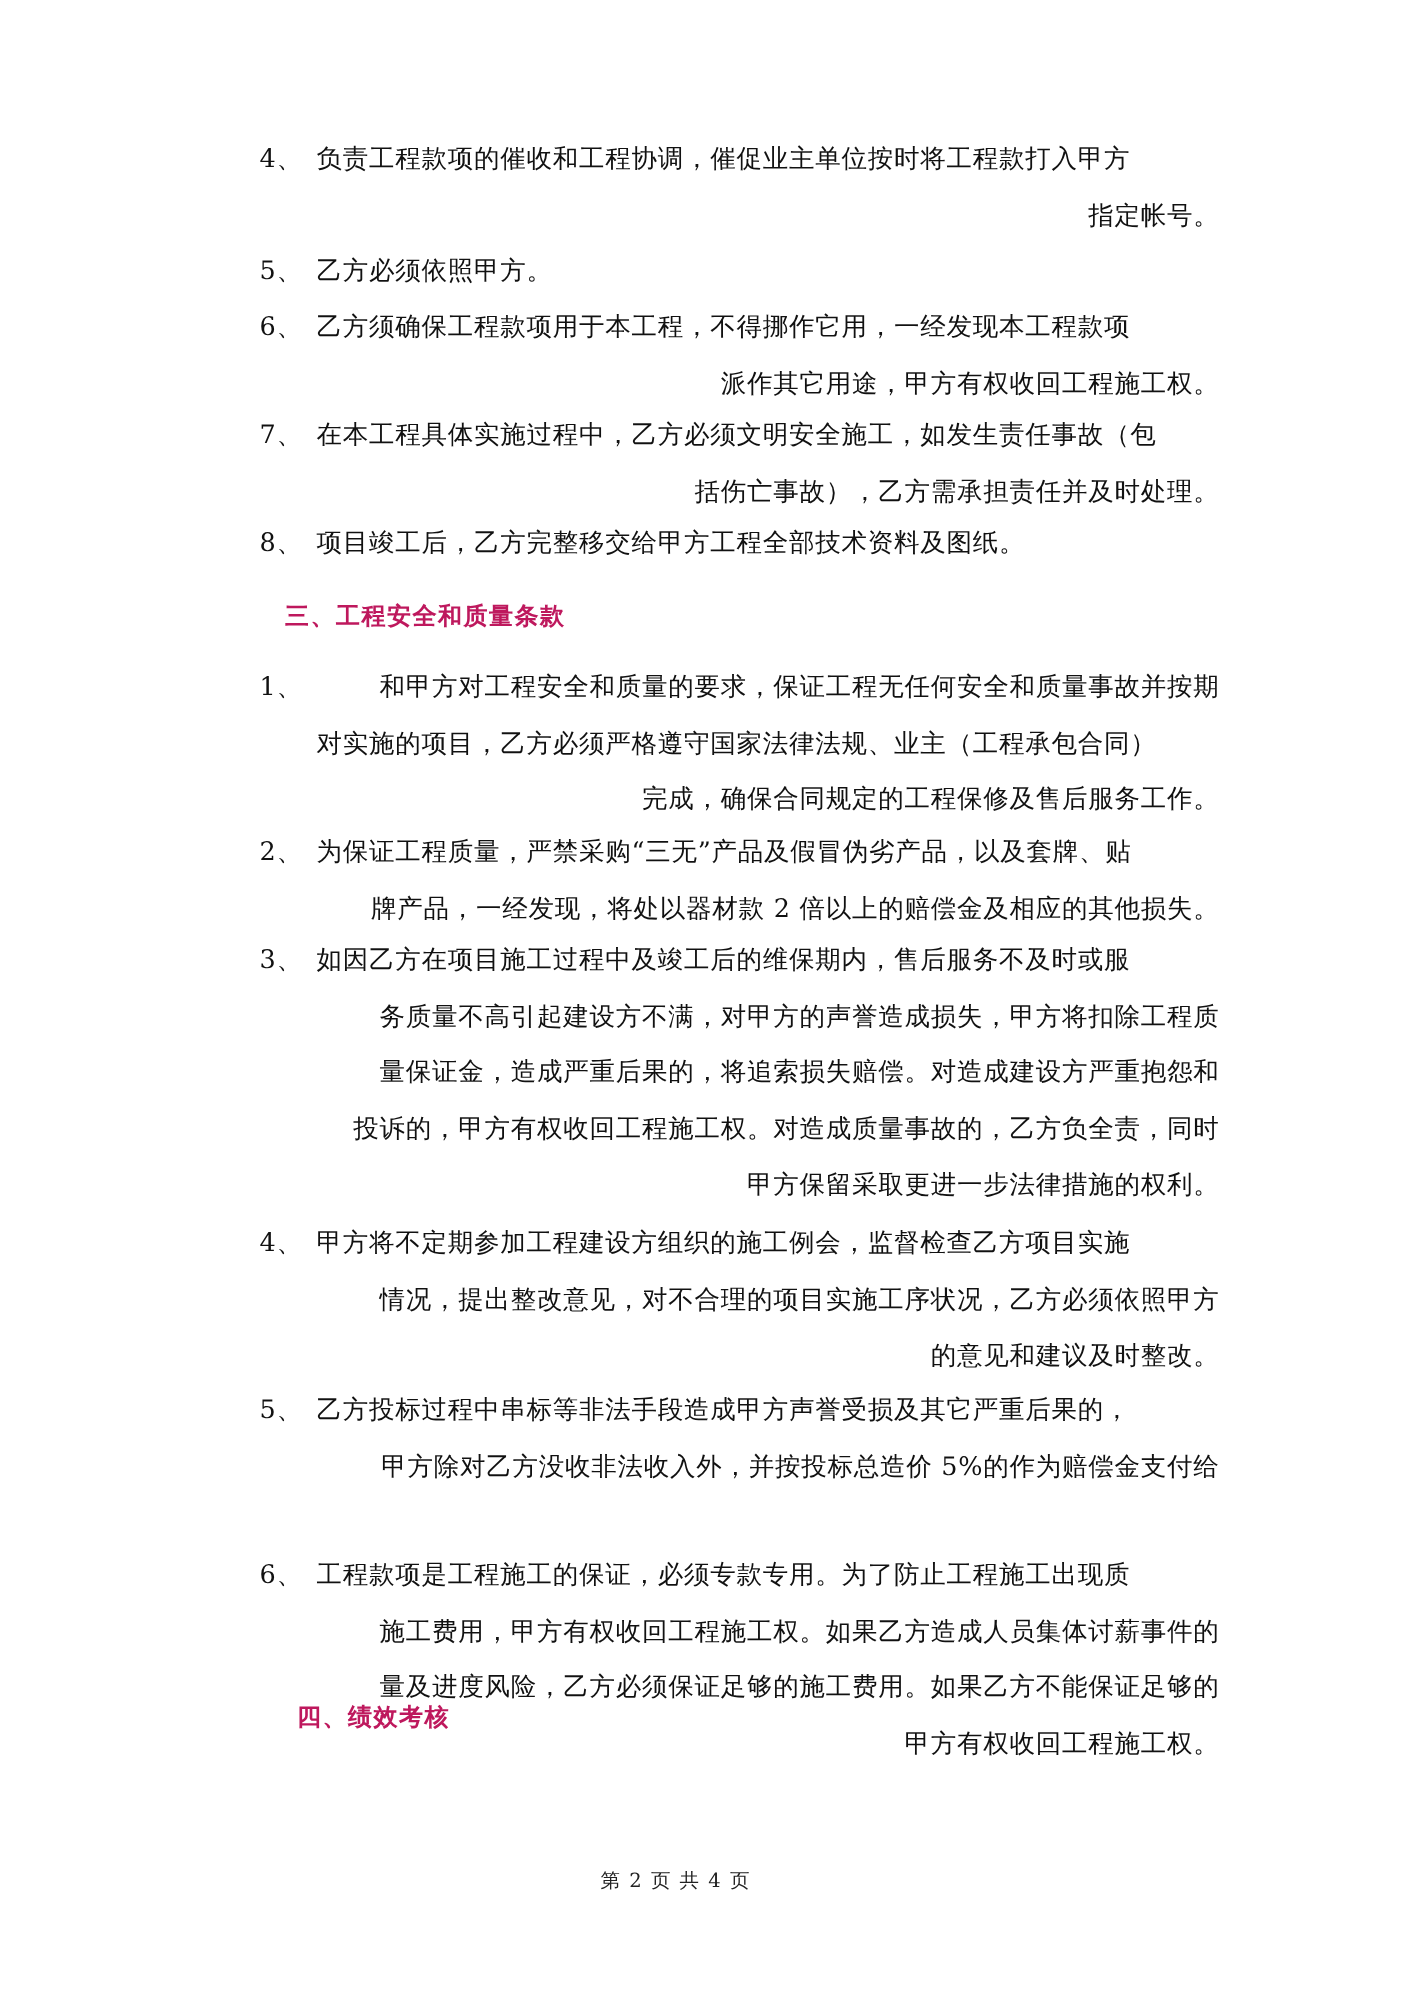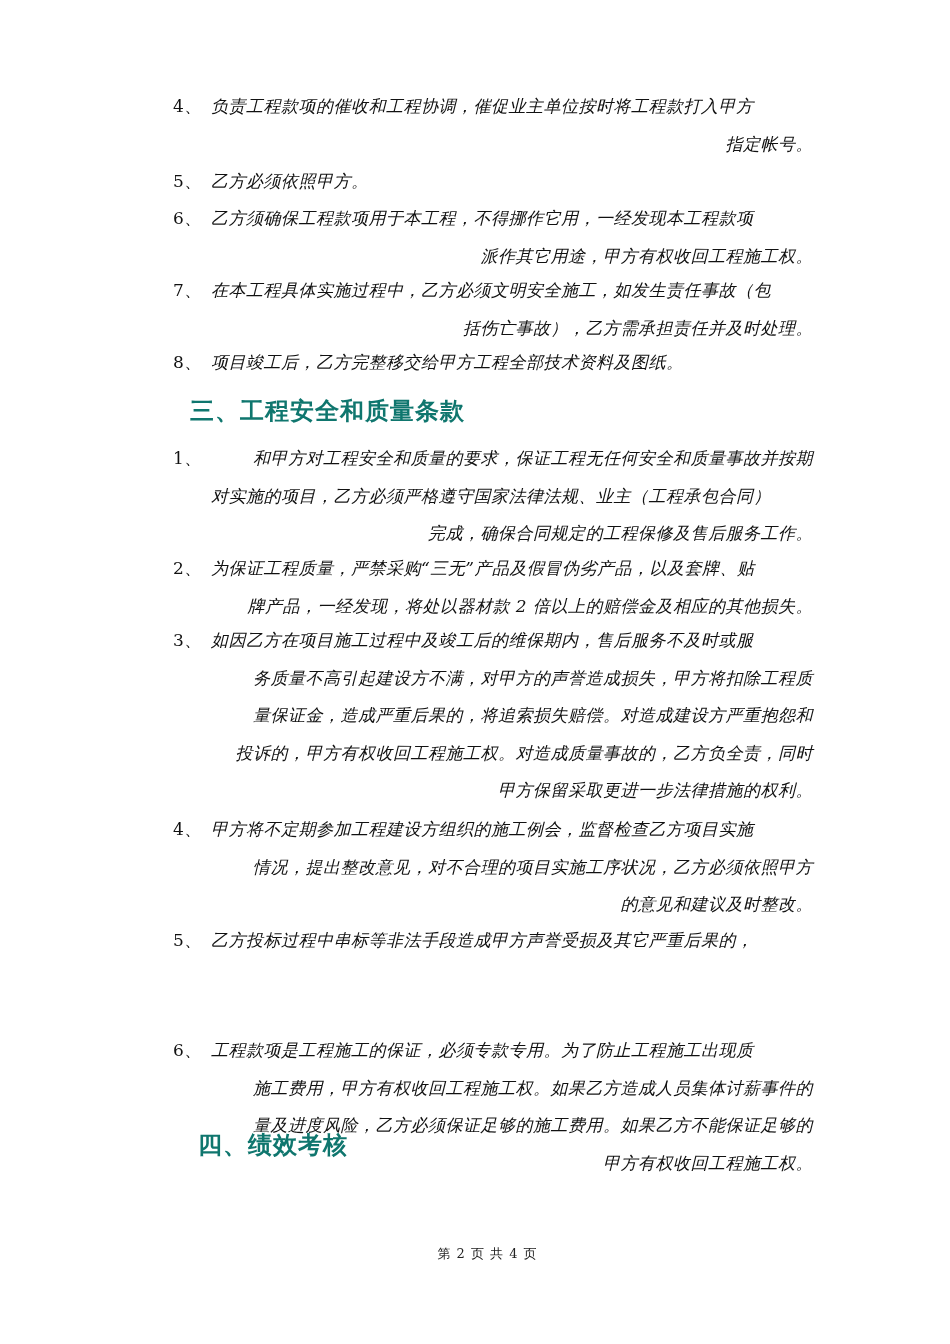--- a/index.html
+++ b/index.html
@@ -34,53 +34,51 @@
       position: absolute;
       left: 0;
       top: 0;
       width: 38px;
       white-space: nowrap;
     }
     .item .text {
       display: block;
       padding-left: 38px;
       text-indent: 0;
-      font-style: italic;
     }
     .item .line {
       display: block;
       white-space: nowrap;
     }
     .item .line.first {
       margin-left: 0;
     }
     .item .line.cont {
       margin-left: -8px;
       text-align: right;
     }
     .heading {
       position: absolute;
       left: 190px;
       font-family: "DejaVu Sans", "Liberation Sans", sans-serif;
       font-weight: bold;
-      font-size: 24px;
+      font-size: 16px;
       line-height: 28px;
       letter-spacing: 1px;
-      color: #0f766e;
+      color: #be185d;
     }
     .footer {
       position: absolute;
       left: 0;
       width: 901px;
       top: 1245px;
       text-align: center;
       font-size: 13px;
       color: #222222;
       letter-spacing: 1px;
-      margin-left: 37px;
     }
   </style>
 </head>
 <body>
 
 <div class="page">
 
   <div class="item" style="top:88px;">
     <span class="num">4、</span>
     <span class="text">
@@ -155,20 +153,21 @@
       <span class="line first">甲方将不定期参加工程建设方组织的施工例会，监督检查乙方项目实施</span>
       <span class="line cont">情况，提出整改意见，对不合理的项目实施工序状况，乙方必须依照甲方</span>
       <span class="line cont">的意见和建议及时整改。</span>
     </span>
   </div>
 
   <div class="item" style="top:922px;">
     <span class="num">5、</span>
     <span class="text">
       <span class="line first">乙方投标过程中串标等非法手段造成甲方声誉受损及其它严重后果的，</span>
+      <span class="line cont">甲方除对乙方没收非法收入外，并按投标总造价 5%的作为赔偿金支付给</span>
     </span>
   </div>
 
   <div class="item" style="top:1032px;">
     <span class="num">6、</span>
     <span class="text">
       <span class="line first">工程款项是工程施工的保证，必须专款专用。为了防止工程施工出现质</span>
       <span class="line cont">施工费用，甲方有权收回工程施工权。如果乙方造成人员集体讨薪事件的</span>
       <span class="line cont">量及进度风险，乙方必须保证足够的施工费用。如果乙方不能保证足够的</span>
       <span class="line cont">甲方有权收回工程施工权。</span>

